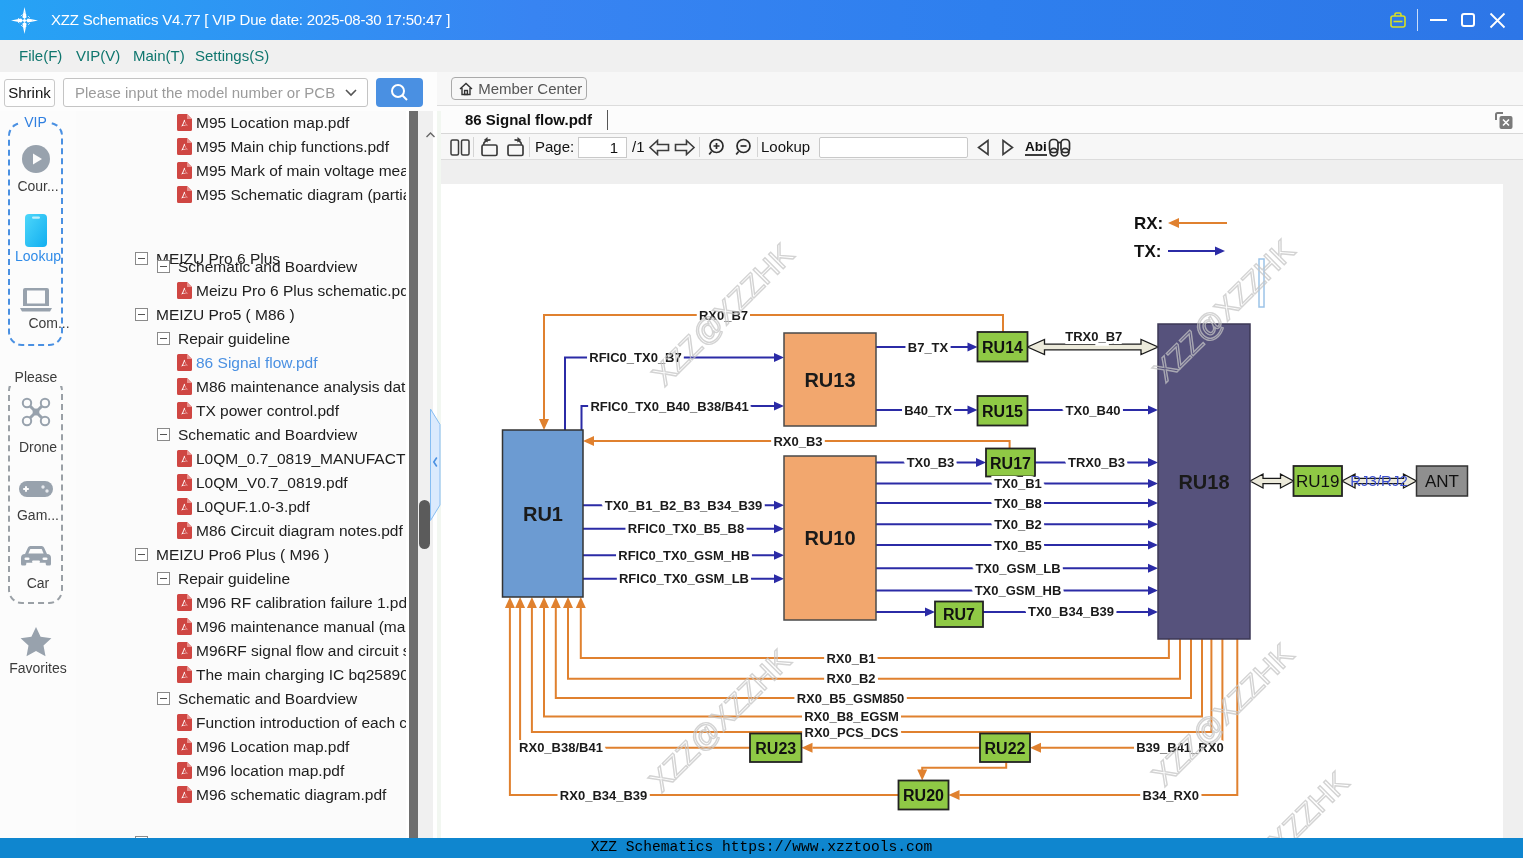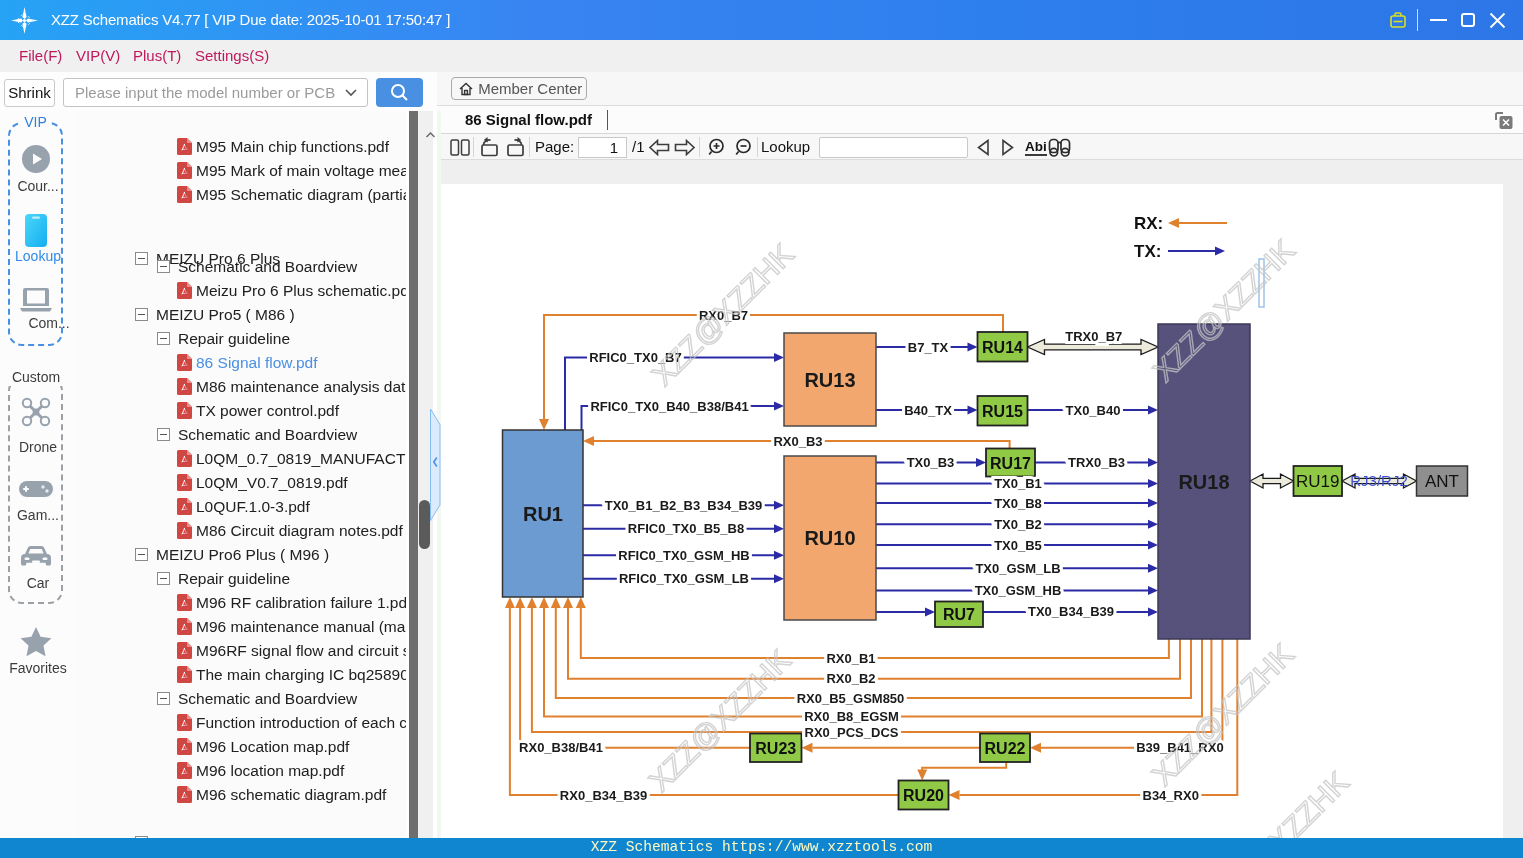--- a/index.html
+++ b/index.html
@@ -6,21 +6,21 @@
   html,body { width:1523px; height:858px; overflow:hidden; font-family:"Liberation Sans", sans-serif; }
   #app { position:relative; width:1523px; height:858px; background:#fff; }
   .abs { position:absolute; }
 
   
   #titlebar { left:0; top:0; width:1523px; height:40px;
     background:linear-gradient(90deg,#26a3f5 0%, #3884f2 35%, #2e7fee 65%, #2d76e7 100%); }
   #title-text { left:51px; top:0; height:40px; line-height:40px; color:#fff; font-size:15px; letter-spacing:-0.2px; }
 
   
-  #menubar { left:0; top:40px; width:1523px; height:32px; background:#f0f0f0; font-size:15px; color:#be185d; }
+  #menubar { left:0; top:40px; width:1523px; height:32px; background:#f0f0f0; font-size:15px; color:#0f766e; }
   #menubar span { position:absolute; top:7px; }
 
   
   #ltoolbar { left:0; top:72px; width:437px; height:39px; background:#fdfdfd; }
   #shrinkbtn { left:4px; top:79px; width:51px; height:28px; border:1px solid #c9c9c9; border-radius:3px; background:#fefefe; font-size:15px; color:#111; text-align:center; line-height:26px; }
   #searchinput { left:63px; top:78px; width:305px; height:29px; border:1px solid #c4c4c4; border-radius:3px; background:#fff; color:#9b9b9b; font-size:15px; line-height:27px; padding-left:11px; }
   #searchcaret { left:344px; top:78px; width:20px; height:28px; color:#555; font-size:13px; line-height:28px; }
   #searchbtn { left:376px; top:78px; width:47px; height:29px; background:#4a90e2; border-radius:4px; }
 
   
@@ -45,32 +45,32 @@
   #membtn { left:451px; top:77px; width:136px; height:23px; border:1px solid #aaa; border-radius:4px; background:#f7f7f7; color:#555; font-size:15px; line-height:21px; }
   #rp-row2 { left:437px; top:106px; width:1086px; height:28px; background:#fcfcfc; border-bottom:1px solid #d7d7d7; }
   #tabname { left:465px; top:106px; height:28px; line-height:28px; font-size:15px; font-weight:bold; color:#111; }
   #tabsep { left:607px; top:110px; width:1px; height:20px; background:#555; }
   #rp-row3 { left:437px; top:134px; width:1086px; height:26px; background:#f7f7f7; border-bottom:1px solid #dcdcdc; font-size:15px; color:#111; }
   #pdfbg { left:437px; top:160px; width:1086px; height:678px; background:#efefef; }
   #leftgutter2 { left:437px; top:111px; width:4px; height:727px; background:#f2f7f1; }
   #page { left:441px; top:184px; width:1062px; height:654px; background:#fff; }
 
   
-  #bottombar { left:0; top:838px; width:1523px; height:20px; background:#0f86cf; color:#fef9c3;
+  #bottombar { left:0; top:838px; width:1523px; height:20px; background:#0f86cf; color:#000000;
      font-family:"Liberation Mono", monospace; font-size:14.6px; text-align:center; line-height:19px; }
 
   
   #handle { left:430px; top:409px; width:11px; height:112px; }
 </style>
 </head>
 <body>
 <div id="app">
 
   <div class="abs" id="titlebar"></div>
-  <div class="abs" id="title-text">XZZ Schematics V4.77 [ VIP Due date: 2025-10-01 17:50:47 ]</div>
+  <div class="abs" id="title-text">XZZ Schematics V4.77 [ VIP Due date: 2025-08-30 17:50:47 ]</div>
   <svg class="abs" style="left:10px;top:6px" width="29" height="29" viewBox="0 0 29 29">
     <g fill="#fff">
       <path d="M14.5 1 L16.6 11.2 L14.5 13 L12.4 11.2 Z"></path>
       <path d="M14.5 28 L16.6 17.8 L14.5 16 L12.4 17.8 Z"></path>
       <path d="M1 14.5 L11.2 12.6 L13 14.5 L11.2 16.4 Z"></path>
       <path d="M28 14.5 L17.8 12.6 L16 14.5 L17.8 16.4 Z"></path>
       <circle cx="14.5" cy="14.5" r="1.6"></circle>
     </g>
     <g stroke="#cfe6fa" stroke-width="1" fill="none" stroke-dasharray="2.5 2.5">
       <path d="M14.5 6.5 L22.5 14.5 L14.5 22.5 L6.5 14.5 Z"></path>
@@ -85,21 +85,21 @@
   <div class="abs" style="left:1417px;top:9px;width:1px;height:22px;background:rgba(255,255,255,.75)"></div>
   <div class="abs" style="left:1430px;top:19px;width:17px;height:2px;background:#fff"></div>
   <div class="abs" style="left:1461px;top:13px;width:14px;height:14px;border:2px solid #fff;border-radius:3px"></div>
   <svg class="abs" style="left:1489px;top:12px" width="17" height="17" viewBox="0 0 17 17" stroke="#fff" stroke-width="1.8">
       <path d="M1.5 1.5 L15.5 15.5 M15.5 1.5 L1.5 15.5"></path>
     </svg>
 
   <div class="abs" id="menubar">
     <span style="left:19px">File(F)</span>
     <span style="left:76px">VIP(V)</span>
-    <span style="left:133px">Plus(T)</span>
+    <span style="left:133px">Main(T)</span>
     <span style="left:195px">Settings(S)</span>
   </div>
 
   <div class="abs" id="ltoolbar"></div>
   <div class="abs" id="shrinkbtn">Shrink</div>
   <div class="abs" id="searchinput">Please input the model number or PCB</div>
   <div class="abs" id="searchcaret"><svg width="14" height="28" viewBox="0 0 14 28" fill="none" stroke="#555" stroke-width="1.6">
         <path d="M2 12 L7 17 L12 12"></path>
       </svg></div>
   <div class="abs" id="searchbtn"><svg width="47" height="29" viewBox="0 0 47 29" fill="none" stroke="#fff" stroke-width="2">
@@ -127,21 +127,21 @@
     <rect x="9" y="3.4" width="8" height="2.4" rx="1.2" fill="#bdeffc"></rect>
   </svg>
   <div class="sb-label" style="left:0;top:248px;color:#2f8be8">Lookup</div>
   <svg class="abs" style="left:18px;top:286px" width="36" height="28" viewBox="0 0 36 28" fill="#98a2ad">
     <path d="M7 2 h22 a2 2 0 0 1 2 2 v16 h-26 v-16 a2 2 0 0 1 2 -2 Z M9 4.5 v13 h18 v-13 Z" fill-rule="evenodd" clip-rule="evenodd"></path>
     <path d="M2 22 h32 l-2 3.6 h-28 Z"></path>
   </svg>
   <div class="sb-label" style="left:11px;top:315px">Com...</div>
 
   <div class="abs" style="left:8px;top:377px;width:55px;height:227px;border:2px dashed #9aa0a6;border-radius:14px"></div>
-  <div class="abs" style="left:9px;top:369px;width:54px;height:17px;background:#fcfcfc;text-align:center;color:#3c3c3c;font-size:14px">Custom</div>
+  <div class="abs" style="left:9px;top:369px;width:54px;height:17px;background:#fcfcfc;text-align:center;color:#3c3c3c;font-size:14px">Please</div>
   <svg class="abs" style="left:20px;top:396px" width="32" height="32" viewBox="0 0 32 32" fill="none" stroke="#98a2ad" stroke-width="2">
     <circle cx="7" cy="7" r="4.2"></circle>
       <circle cx="25" cy="7" r="4.2"></circle>
       <circle cx="7" cy="25" r="4.2"></circle>
       <circle cx="25" cy="25" r="4.2"></circle>
     <path d="M10 10 L22 22 M22 10 L10 22" stroke-width="3"></path>
     <circle cx="16" cy="16" r="3.4" fill="#98a2ad" stroke="none"></circle>
   </svg>
   <div class="sb-label" style="left:0;top:439px">Drone</div>
   <svg class="abs" style="left:18px;top:477px" width="36" height="24" viewBox="0 0 36 24">
@@ -160,20 +160,28 @@
   </svg>
   <div class="sb-label" style="left:0;top:575px">Car</div>
 
   <svg class="abs" style="left:19px;top:626px" width="34" height="32" viewBox="0 0 34 32">
     <path d="M17 1 L21.6 10.8 L32.4 12.2 L24.5 19.6 L26.5 30.3 L17 25 L7.5 30.3 L9.5 19.6 L1.6 12.2 L12.4 10.8 Z" fill="#98a2ad"></path>
   </svg>
   <div class="sb-label" style="left:0;top:660px">Favorites</div>
 
   <div class="abs" style="left:76px;top:111px;width:9px;height:727px;background:linear-gradient(90deg,#dde9f6,rgba(255,255,255,0))"></div>
   <div class="abs" id="tree">
+<div class="trow" style="top:0px">
+        <svg class="pdfico" style="left:101px" width="15" height="17" viewBox="0 0 15 17">
+          <path d="M1.5 0 H10 L15 5 V15.5 a1.5 1.5 0 0 1 -1.5 1.5 H1.5 A1.5 1.5 0 0 1 0 15.5 V1.5 A1.5 1.5 0 0 1 1.5 0 Z" fill="#cf4642"></path>
+          <path d="M10 0 L15 5 H10 Z" fill="#e9908d"></path>
+          <path d="M4.2 12.6 C5.4 10.8 6.6 8.0 6.9 6.3 C7.0 5.5 7.9 5.6 7.9 6.4 C7.9 8.4 9.4 10.9 11.2 11.3 C9.0 11.1 5.9 11.8 4.2 12.6 Z M6 11.4 C7.2 10.9 9 10.6 9.9 10.7 C8.6 10.0 7.6 8.4 7.4 7.3 C7.1 8.5 6.6 10.2 6 11.4 Z" fill="#fff"></path>
+        </svg>
+        <span class="t" style="position:absolute;left:120px">M95 Location map.pdf</span>
+      </div>
 <div class="trow" style="top:24px">
         <svg class="pdfico" style="left:101px" width="15" height="17" viewBox="0 0 15 17">
           <path d="M1.5 0 H10 L15 5 V15.5 a1.5 1.5 0 0 1 -1.5 1.5 H1.5 A1.5 1.5 0 0 1 0 15.5 V1.5 A1.5 1.5 0 0 1 1.5 0 Z" fill="#cf4642"></path>
           <path d="M10 0 L15 5 H10 Z" fill="#e9908d"></path>
           <path d="M4.2 12.6 C5.4 10.8 6.6 8.0 6.9 6.3 C7.0 5.5 7.9 5.6 7.9 6.4 C7.9 8.4 9.4 10.9 11.2 11.3 C9.0 11.1 5.9 11.8 4.2 12.6 Z M6 11.4 C7.2 10.9 9 10.6 9.9 10.7 C8.6 10.0 7.6 8.4 7.4 7.3 C7.1 8.5 6.6 10.2 6 11.4 Z" fill="#fff"></path>
         </svg>
         <span class="t" style="position:absolute;left:120px">M95 Main chip functions.pdf</span>
       </div>
 <div class="trow" style="top:48px">
         <svg class="pdfico" style="left:101px" width="15" height="17" viewBox="0 0 15 17">

